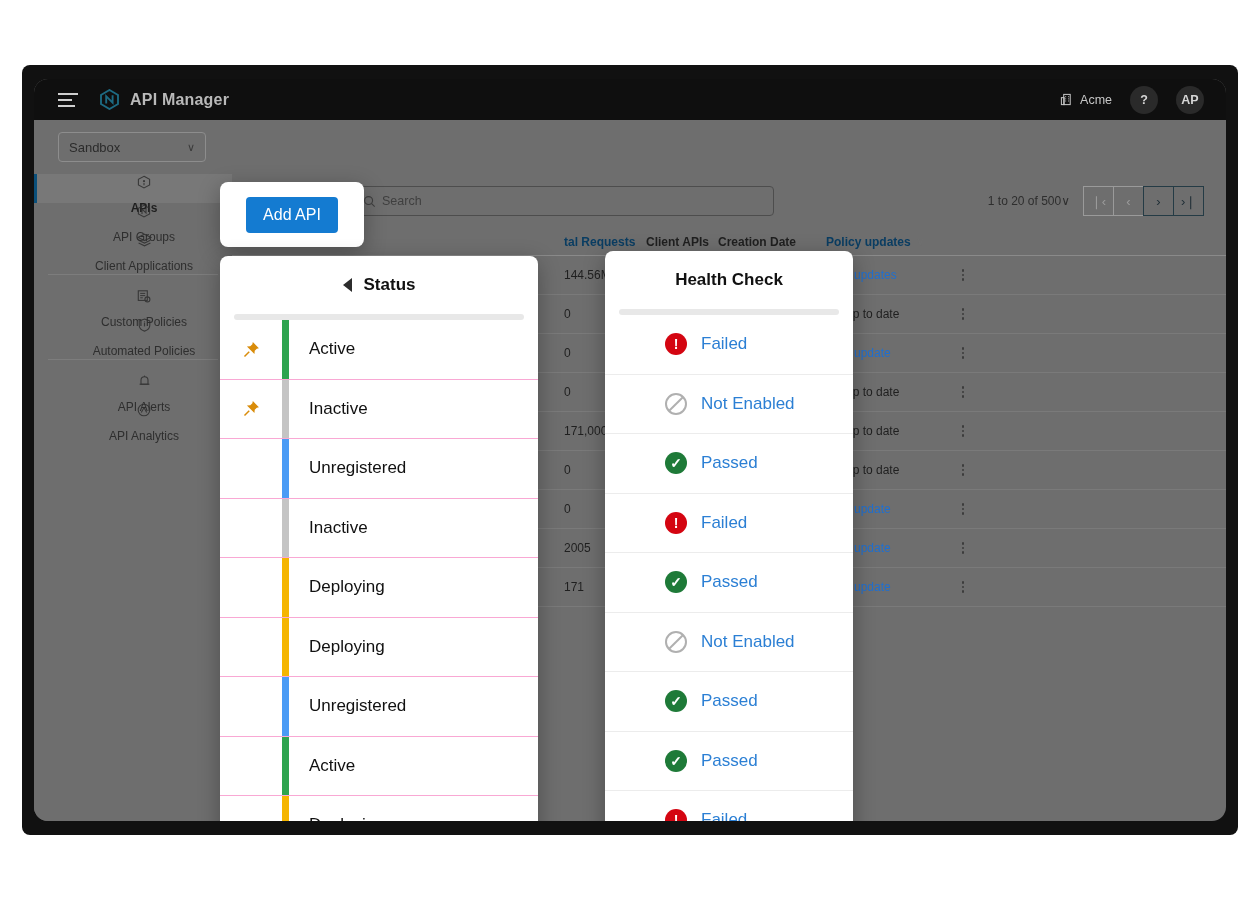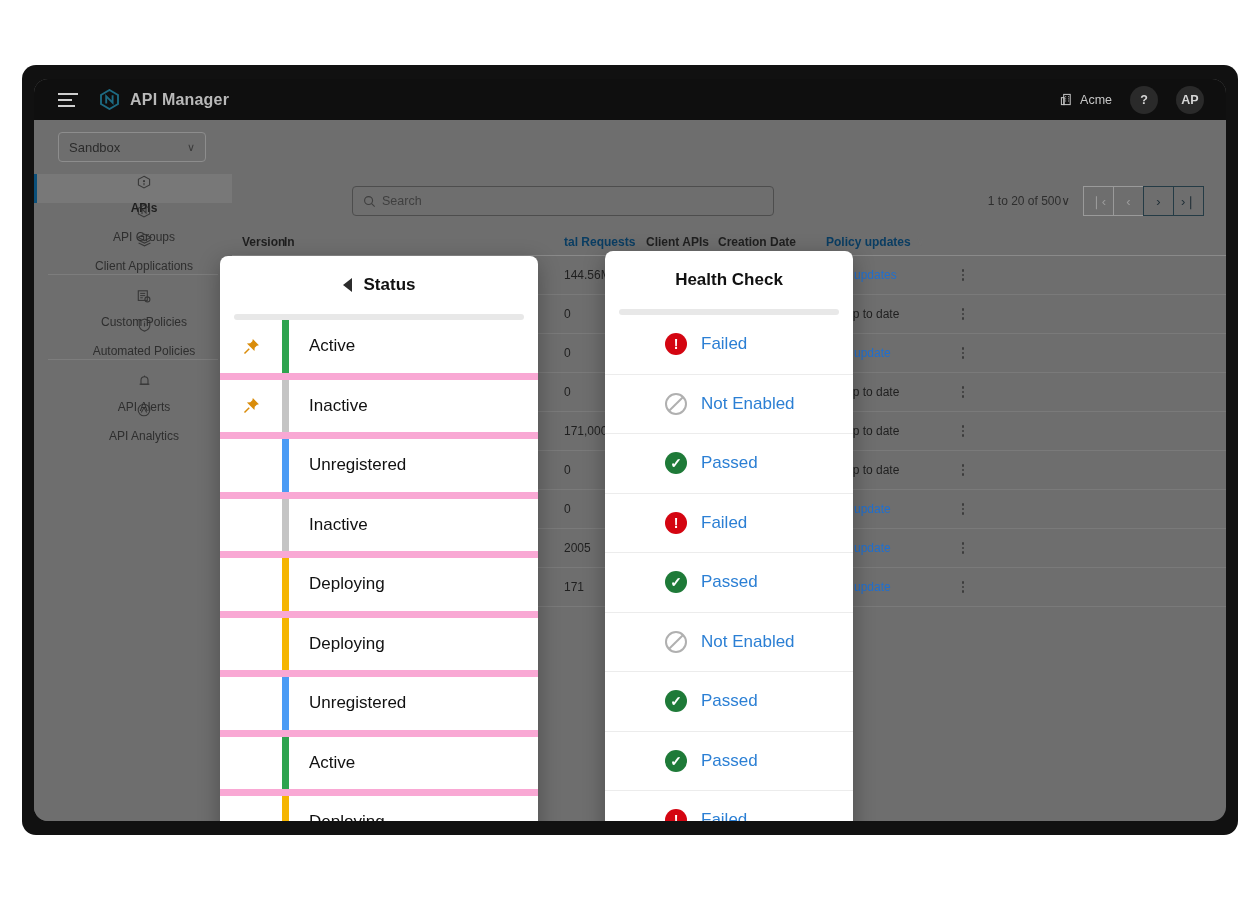--- a/index.html
+++ b/index.html
@@ -9,21 +9,21 @@
     font-family: "Liberation Sans", sans-serif;
     overflow: hidden;
   }
 
   
   #device-frame {
     position: absolute;
     left: 22px; top: 65px;
     width: 1216px; height: 770px;
     background: #111111;
-    border-radius: 14px;
+    border-radius: 8px;
     overflow: hidden;
   }
   #app-window {
     position: absolute;
     left: 12px; top: 14px;
     width: 1192px; height: 742px;
     background: #6e6e6e;
     border-radius: 14px;
     overflow: hidden;
   }
@@ -166,21 +166,21 @@
     gap:12px; font-size:17px; font-weight:bold; color:#111;
   }
   .back-arrow {
     width:0;height:0;border-top:7px solid transparent;border-bottom:7px solid transparent;
     border-right:9px solid #2c2c2c; cursor:pointer;
   }
   .pop-scrollbar { height:6px; background:#e8e8e8; margin: 0 14px; border-radius:3px; }
 
   .st-row {
     height: 59.5px; display:flex; align-items:center;
-    border-bottom:7px solid #f9a8d4; position:relative;
+    border-bottom:1px solid #f9a8d4; position:relative;
   }
   .st-pin { width:62px; display:flex; justify-content:center; font-size:17px; }
   .st-bar { width:7px; height:100%; flex:none; }
   .st-label { font-size:17px; color:#111; padding-left:20px; }
 
   .hc-row {
     height: 59.5px; display:flex; align-items:center; gap:14px;
     border-bottom:1px solid #ececec; padding-left: 60px;
   }
   .hc-label { font-size:17px; color:#2b7fd4; }
@@ -521,20 +521,23 @@
                   <span></span>
                   <span></span>
                   <span></span>
                 </span>
               </span>
             </div>
           </div>
       </div>
     </div>
 
+    <div class="pop" id="pop-addapi">
+      <button id="add-api-btn">Add API</button>
+    </div>
 
     <div class="pop" id="pop-status">
       <div class="pop-title">
         <span class="back-arrow"></span>
         <span>Status</span>
       </div>
       <div class="pop-scrollbar"></div>
       <div id="status-rows">
           <div class="st-row">
             <span class="st-pin">

